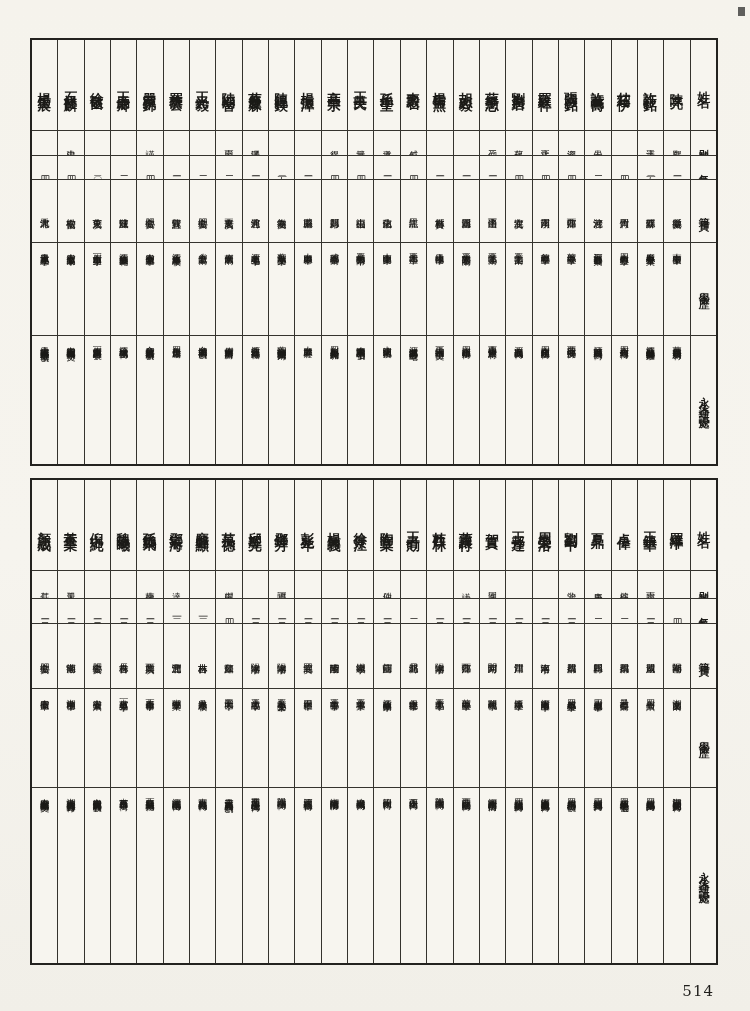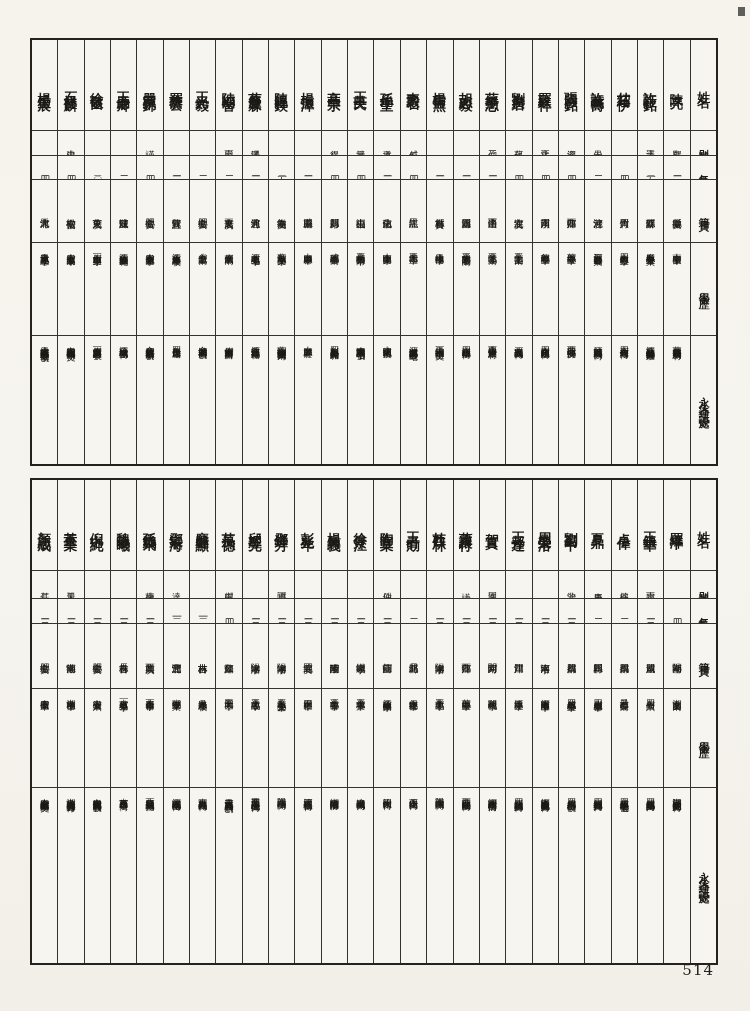--- a/index.html
+++ b/index.html
@@ -59,21 +59,21 @@
   .c-native{font-size:9.5px;justify-content:center;line-height:12px;}
   .c-edu{font-size:9px;line-height:12px;letter-spacing:.5px;}
   .c-addr{font-size:9px;line-height:12px;letter-spacing:.5px;}
   .header-col .cell{font-weight:700;justify-content:center;letter-spacing:4px;}
   .header-col .c-name{font-size:13px;}
   .header-col .c-alias,.header-col .c-age{font-size:10px;letter-spacing:2px;}
   .header-col .c-native{font-size:11px;letter-spacing:3px;}
   .header-col .c-edu{font-size:11px;letter-spacing:6px;}
   .header-col .c-addr{font-size:11px;letter-spacing:5px;}
   .page-number{
-    position:absolute;right:36px;bottom:32px;
+    position:absolute;right:36px;bottom:11px;
     font-size:15px;color:#201f1c;letter-spacing:1px;
     font-family:"DejaVu Serif","Liberation Serif",serif;
   }
 </style>
 </head>
 <body>
 
 <div class="page">
   <div class="speck"></div>
 

